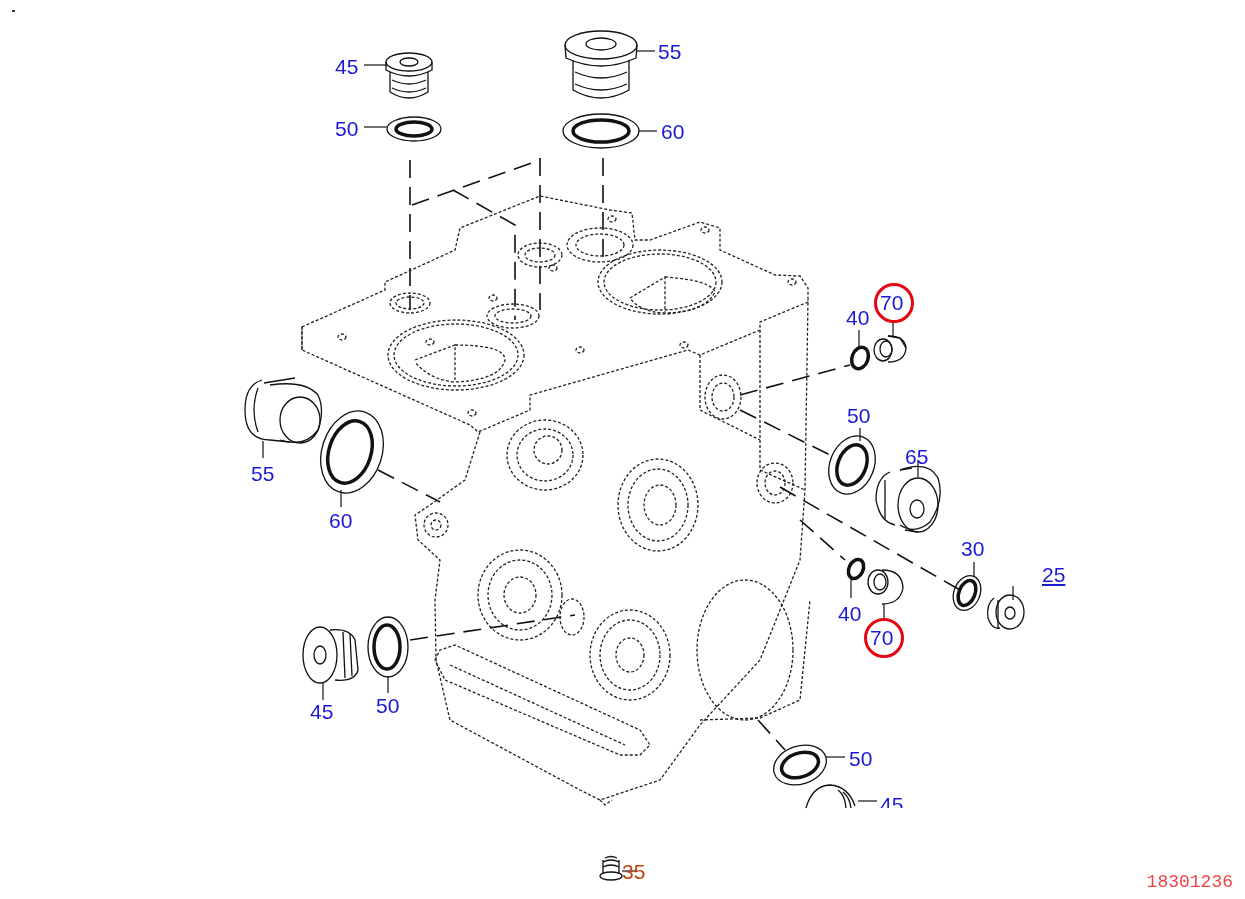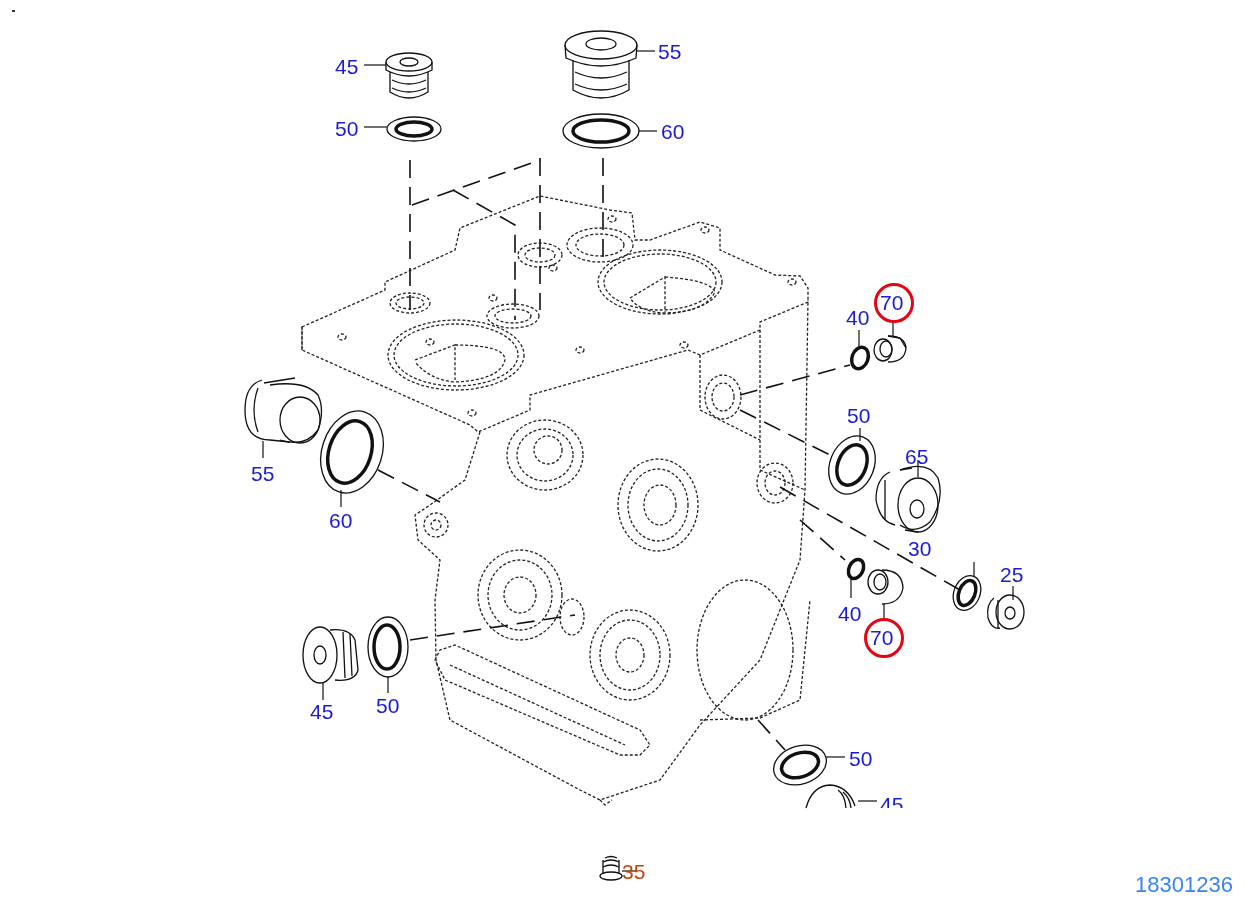--- a/index.html
+++ b/index.html
@@ -4,22 +4,22 @@
 <style>
   html, body { margin:0; padding:0; background:#ffffff; }
   body { width:1245px; height:899px; position:relative; overflow:hidden;
          font-family:"Liberation Sans", sans-serif; }
   #diagram { position:absolute; left:0; top:0; width:1245px; height:899px; }
   .callout { position:absolute; font-family:"Liberation Sans", sans-serif;
              font-size:21px; color:#1a1ad6; line-height:1; white-space:nowrap;
              cursor:pointer; }
   .hl { position:absolute; width:40px; height:40px; border:3px solid #e30613;
         border-radius:50%; box-sizing:border-box; pointer-events:none; }
-  .drawno { position:absolute; right:12px; top:872px; font-size:22px; color:#3b82f6;
-            font-family:Liberation Sans, sans-serif; }
+  .drawno { position:absolute; right:12px; top:872px; font-size:18px; color:#ef4444;
+            font-family:Liberation Mono, monospace; }
   .mark { position:absolute; left:12px; top:10px; width:3px; height:2px; background:#333; }
   svg .d  { fill:none; stroke:#222; stroke-width:1.3; stroke-dasharray:3 2; }
   svg .dl { fill:none; stroke:#111; stroke-width:1.6; stroke-dasharray:18 9; }
   svg .s  { fill:none; stroke:#111; stroke-width:1.3; }
   svg .st { fill:none; stroke:#111; stroke-width:3.5; }
   svg .lead { stroke:#111; stroke-width:1.2; }
 </style>
 </head>
 <body>
 
@@ -236,22 +236,22 @@
 <span class="callout" style="left: 251px; top: 463px; color: rgb(26, 26, 214);">55</span>
 <span class="callout" style="left: 329px; top: 510px; color: rgb(26, 26, 214);">60</span>
 <span class="callout" style="left: 846px; top: 307px; color: rgb(26, 26, 214);">40</span>
 <span class="callout" style="left: 880px; top: 292px; color: rgb(26, 26, 214);">70</span>
 <div class="hl" style="left: 874px; top: 283px; border-color: rgb(227, 6, 19);"></div>
 <span class="callout" style="left: 847px; top: 405px; color: rgb(26, 26, 214);">50</span>
 <span class="callout" style="left: 905px; top: 438px; color: rgb(26, 26, 214); margin-top: 8px;">65</span>
 <span class="callout" style="left: 838px; top: 603px; color: rgb(26, 26, 214);">40</span>
 <span class="callout" style="left: 870px; top: 627px; color: rgb(26, 26, 214);">70</span>
 <div class="hl" style="left: 864px; top: 618px; border-color: rgb(227, 6, 19);"></div>
-<span class="callout" style="left: 908px; top: 538px; color: rgb(26, 26, 214);">30</span>
-<span class="callout" style="left: 1000px; top: 564px; color: rgb(26, 26, 214);">25</span>
+<span class="callout" style="left: 961px; top: 538px; color: rgb(26, 26, 214);">30</span>
+<span class="callout" style="left: 1042px; top: 564px; color: rgb(26, 26, 214); text-decoration: underline;">25</span>
 <span class="callout" style="left: 310px; top: 701px; color: rgb(26, 26, 214);">45</span>
 <span class="callout" style="left: 376px; top: 695px; color: rgb(26, 26, 214);">50</span>
 <span class="callout" style="left: 849px; top: 748px; color: rgb(26, 26, 214);">50</span>
 <div style="position:absolute;left:878px;top:790px;width:40px;height:18px;overflow:hidden;">
   <span class="callout" style="left: 2px; top: 4px; color: rgb(26, 26, 214);">45</span>
 </div>
 <span class="callout" style="left: 622px; top: 861px; color: #c2410c;">35</span>
 
 <span class="drawno">18301236</span>
 

